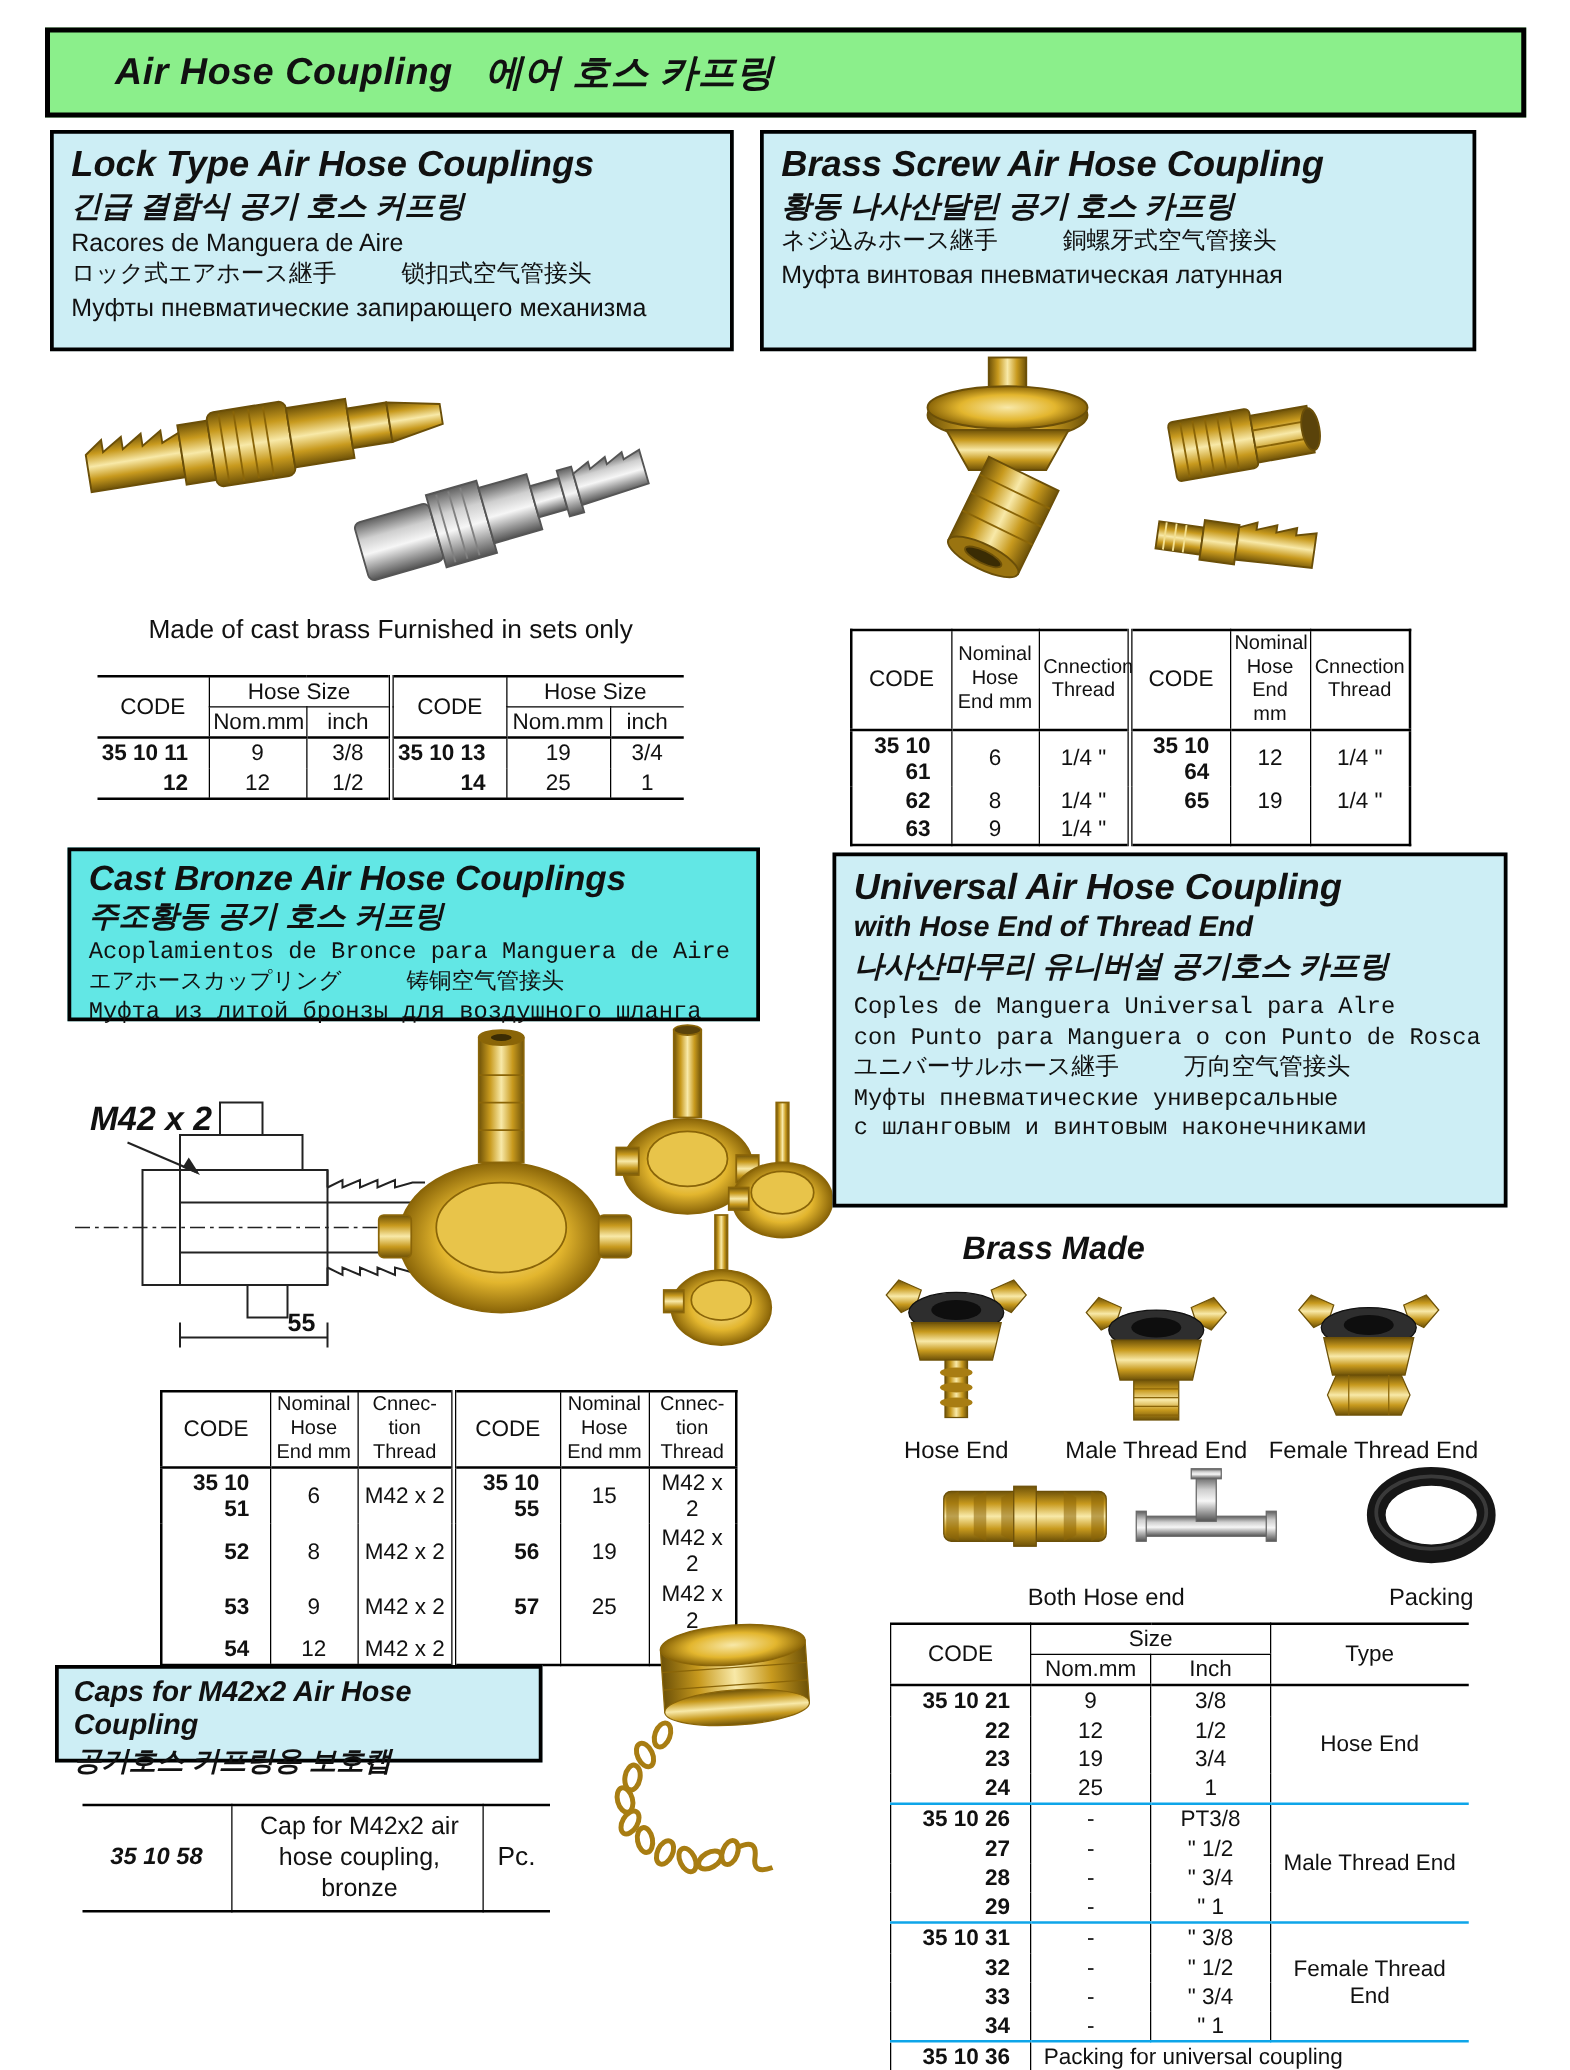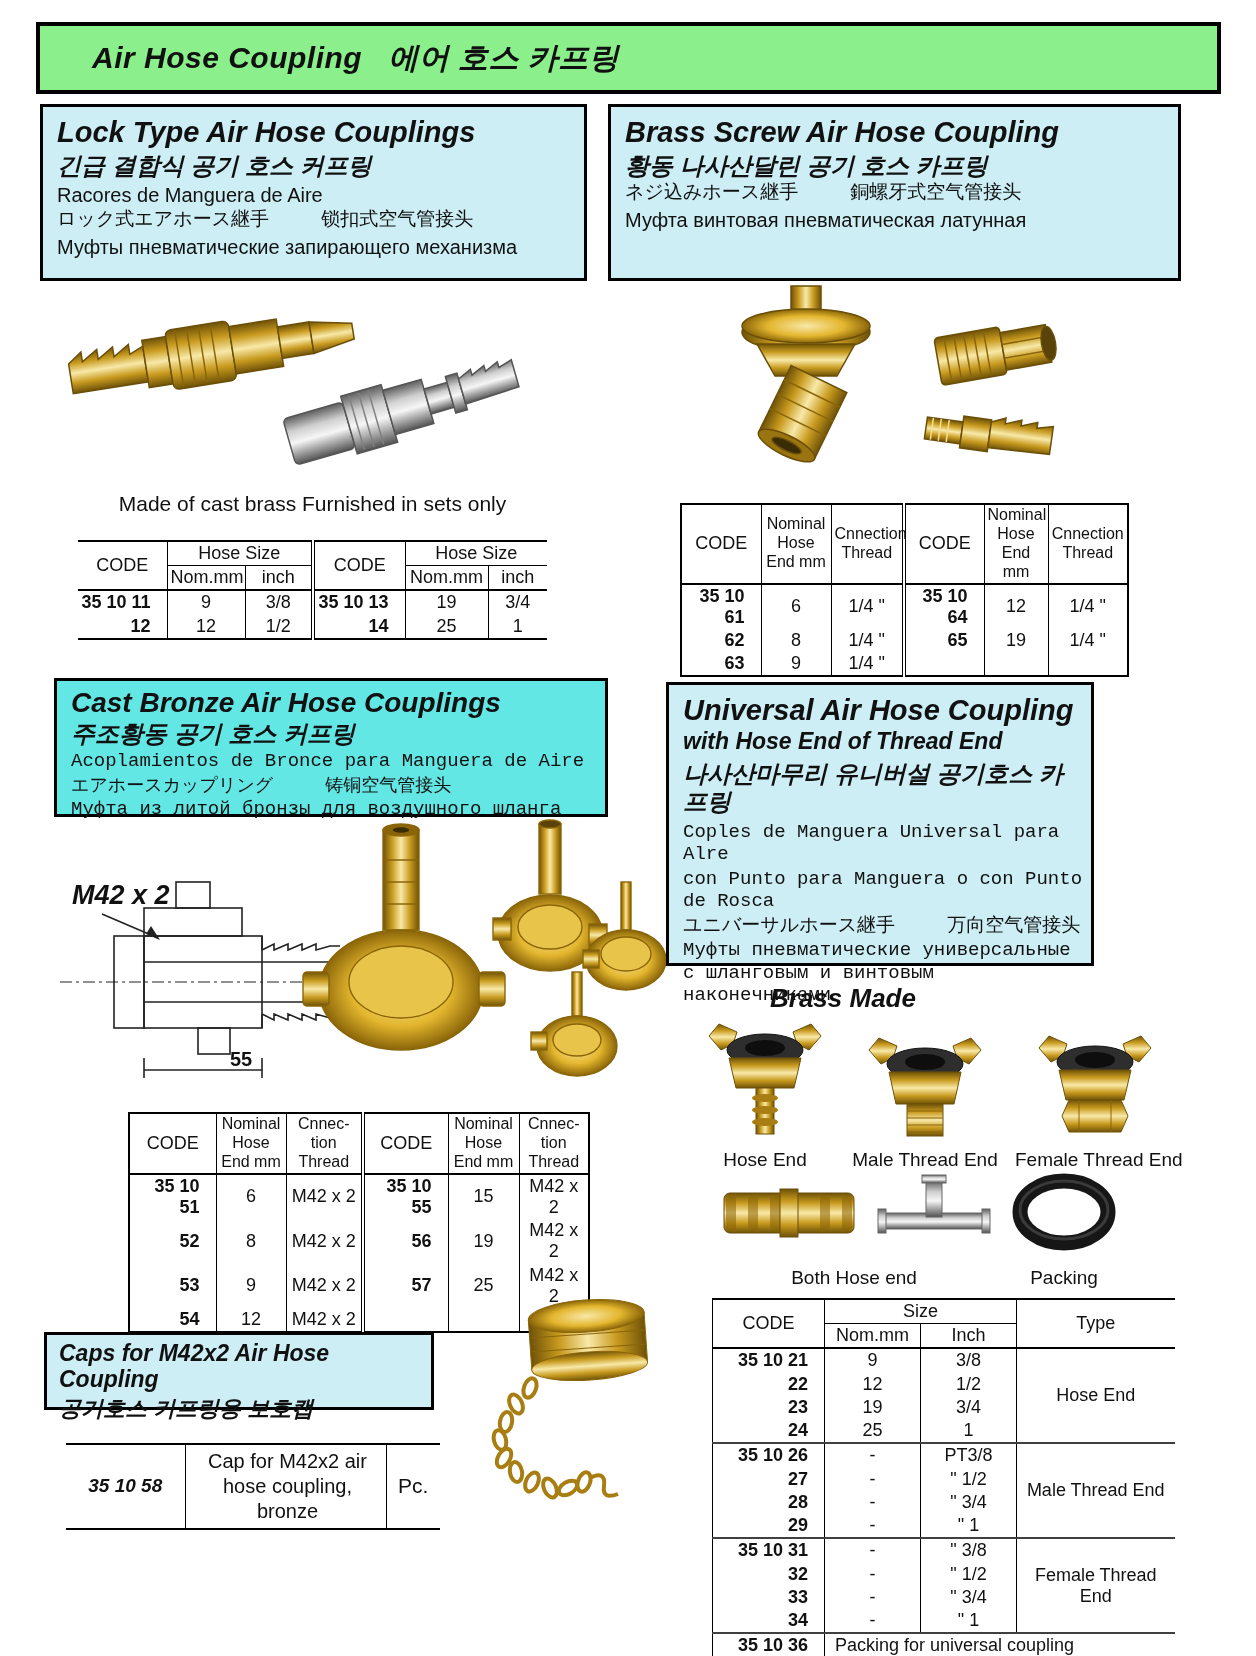--- a/index.html
+++ b/index.html
@@ -33,21 +33,21 @@
   
   table.ct { border-collapse:collapse; position:absolute; table-layout:fixed; background:#fff; }
   .ct td { font-size:18px; text-align:center; vertical-align:middle; padding:1px 3px; line-height:1.18; }
   .ct td.h  { font-size:18px; }
   .ct td.hs { font-size:16px; }
   .ct .code { font-weight:bold; text-align:right; padding-right:16px; }
   .ct .vl { border-left:1.5px solid #000; }
   .ct .dl { border-left:4px double #000; }
   .ct .hb { border-bottom:2px solid #000; }
   .ct .b1 { border-bottom:1.5px solid #000;text-align:center; }
-  .ct .gt { border-top:2px solid #404040;margin-left:45px; }
+  .ct .gt { border-top:2px solid #0ea5e9;margin-left:45px; }
   table.t1, table.t4, table.t5 { border-top:2px solid #000; border-bottom:2px solid #000; }
   table.t2, table.t3 { border:2px solid #000; }
   table.t4 { border-left:1.5px solid #000; }
   .t4 td { font-size:18px; padding:1px 2px; }
   .t4 .desc { text-align:left; padding-left:10px; }
   .t5 td.dsc { text-align:center; font-size:20px; padding:4px 6px 4px 10px; line-height:1.25; }
   .t5 td.cix { font-style:italic; font-weight:bold; font-size:19px; }
   .t5 td.un  { font-size:21px; }
 </style>
 </head>
@@ -377,21 +377,21 @@
         <td class="code">54</td>
         <td class="vl">12</td>
         <td class="vl">M42 x 2</td>
         <td class="dl"></td>
         <td class="vl"></td>
         <td class="vl"></td>
       </tr>
     </tbody>
   </table>
 
-  <div class="abs panel" style="left:666px;top:682px;width:428px;height:284px">
+  <div class="abs panel" style="left:666px;top:682px;width:540px;height:284px">
     <div class="t">Universal Air Hose Coupling</div>
     <div class="t2">with Hose End of Thread End</div>
     <div class="ko">나사산마무리 유니버설 공기호스 카프링</div>
     <div class="ln sm" style="margin-top:7px">Coples de Manguera Universal para Alre</div>
     <div class="ln sm">con Punto para Manguera o con Punto de Rosca</div>
     <div class="ln sm">
       <span>ユニバーサルホース継手</span><span class="jpgap"></span><span>万向空气管接头</span>
     </div>
     <div class="ln sm">Муфты пневматические универсальные</div>
     <div class="ln sm" style="margin-top:1px">с шланговым и винтовым наконечниками</div>
@@ -437,21 +437,21 @@
         <ellipse cx="60" cy="28" rx="20" ry="8" fill="#0e0e0e"></ellipse>
         <path d="M24,38 h72 l-7,30 h-58 z" fill="url(#brassV)" stroke="#6e5208"></path>
         <polygon points="34,68 86,68 93,84 86,100 34,100 27,84" fill="url(#brassV)" stroke="#6e5208"></polygon>
         <line x1="44" y1="68" x2="44" y2="100" stroke="#8a6508"></line>
         <line x1="76" y1="68" x2="76" y2="100" stroke="#8a6508"></line>
       </svg>
       <div class="imgcap">Female Thread End</div>
     </div>
   </div>
 
-  <div class="abs" style="left:684px;top:1165px;width:470px;display:flex;justify-content:center;align-items:flex-end">
+  <div class="abs" style="left:740px;top:1165px;width:470px;display:flex;justify-content:space-between;align-items:flex-end">
     <div style="text-align:center;width:290px">
       <svg width="280" height="95" viewBox="0 0 280 95">
         <rect x="10" y="28" width="130" height="40" rx="6" fill="url(#brassV)" stroke="#6b4f08"></rect>
         <polygon points="22,28 22,68 12,63 12,33" fill="#8a6508" opacity=".55"></polygon>
         <polygon points="44,28 44,68 34,63 34,33" fill="#8a6508" opacity=".55"></polygon>
         <polygon points="66,28 66,68 56,63 56,33" fill="#8a6508" opacity=".55"></polygon>
         <polygon points="106,28 106,68 116,63 116,33" fill="#8a6508" opacity=".55"></polygon>
         <polygon points="128,28 128,68 138,63 138,33" fill="#8a6508" opacity=".55"></polygon>
         <rect x="66" y="24" width="18" height="48" fill="url(#brassV)" stroke="#6b4f08"></rect>
         <rect x="168" y="48" width="104" height="16" fill="url(#silverV)" stroke="#666"></rect>

